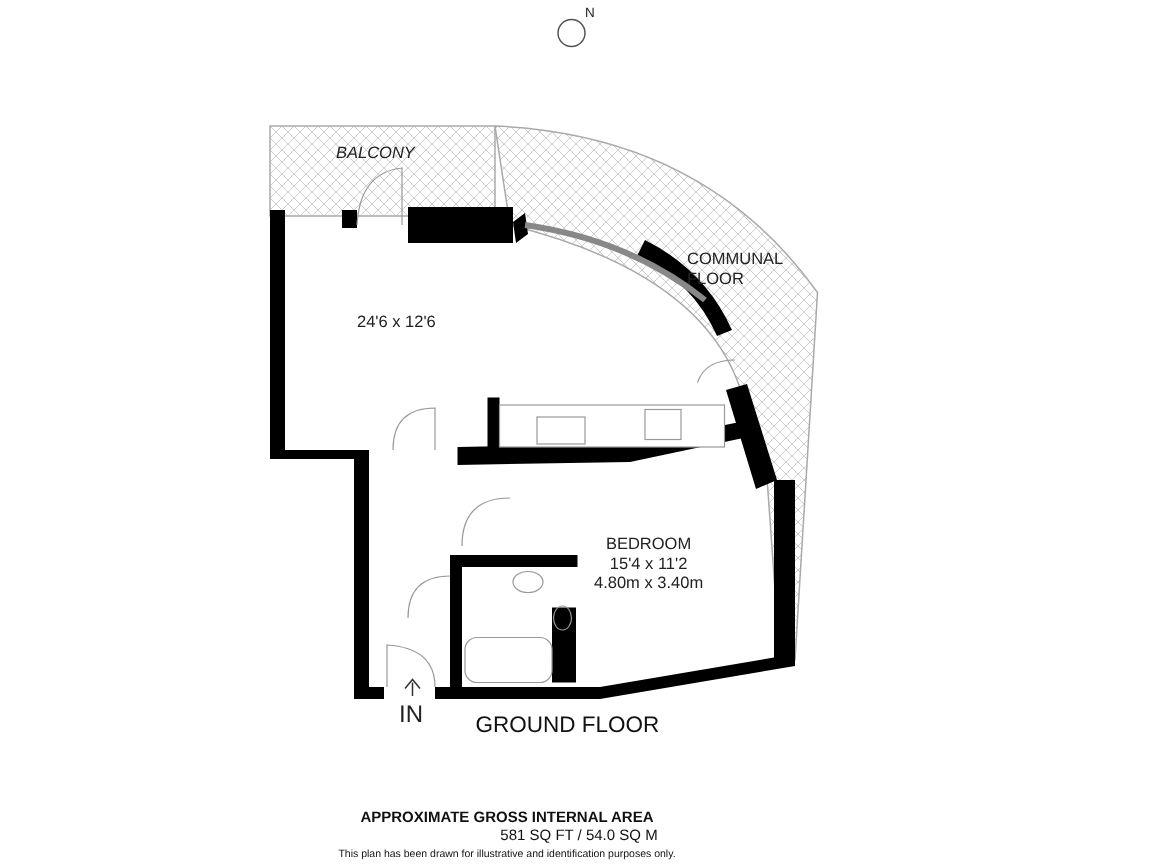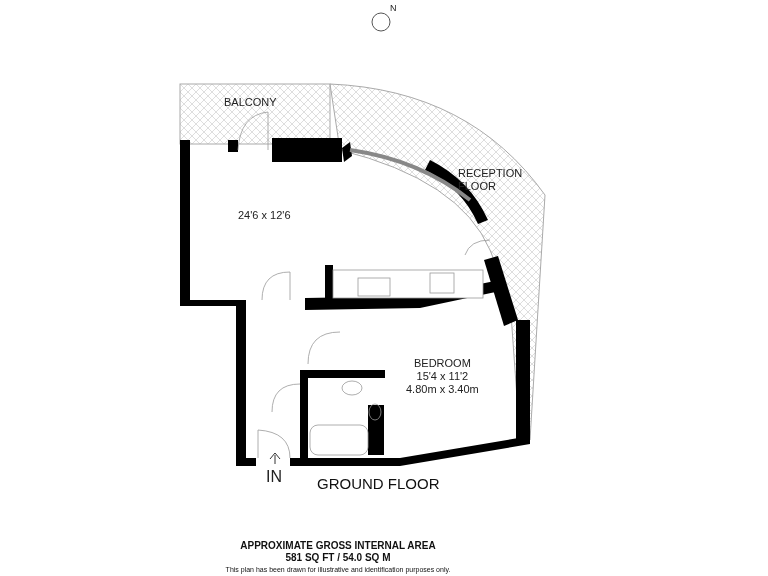--- a/index.html
+++ b/index.html
@@ -65,36 +65,36 @@
 
   <ellipse cx="352" cy="388" rx="10" ry="7" fill="none" stroke="#999" stroke-width="0.8"></ellipse>
   <ellipse cx="375" cy="412" rx="6" ry="8" fill="none" stroke="#999" stroke-width="0.8"></ellipse>
   <rect x="310" y="425" width="58" height="30" rx="8" fill="none" stroke="#999" stroke-width="0.8"></rect>
 
   <path d="M275,464 L275,455 M270,459 L275,453 L280,459" stroke="#333" fill="none" stroke-width="1"></path>
 </svg>
 
 <div class="lbl" style="left:390px; top:2px; font-size:9px;">N</div>
 
-<div class="lbl" style="left:224px; top:96px;">BALCONY</div>
+<div class="lbl" style="left:224px; top:96px;font-style:italic;">BALCONY</div>
 
 <div class="lbl" style="left:458px; top:167px; text-align:left;">
-  <div>RECEPTION</div>
+  <div>COMMUNAL</div>
   <div style="padding-left:0px;">FLOOR</div>
 </div>
 
 <div class="lbl" style="left:238px; top:209px;">
   <div>24'6 x 12'6</div>
 </div>
 
-<div class="lbl" style="left:406px; top:357px;">
+<div class="lbl" style="left:396px; top:357px;">
   <div>BEDROOM</div>
   <div>15'4 x 11'2</div>
   <div>4.80m x 3.40m</div>
 </div>
 
 <div class="lbl" style="left:266px; top:470px; font-size:16px;">IN</div>
 
 <div class="title" style="left:317px; top:475px;">GROUND FLOOR</div>
 
 <div class="footer" style="top:540px; font-size:10px; font-weight:bold;">APPROXIMATE GROSS INTERNAL AREA</div>
-<div class="footer" style="top:552px; font-size:10px; font-weight:bold;">581 SQ FT / 54.0 SQ M</div>
+<div class="footer" style="top:552px; font-size:10px; font-weight:normal;padding-left:48px;">581 SQ FT / 54.0 SQ M</div>
 <div class="footer" style="top:566px; font-size:7px;">This plan has been drawn for illustrative and identification purposes only.</div>
 
 </body></html>

